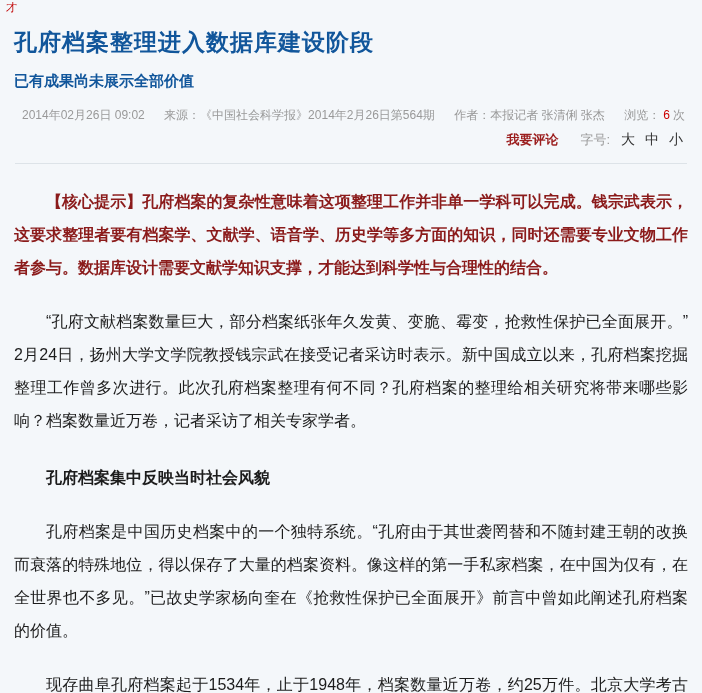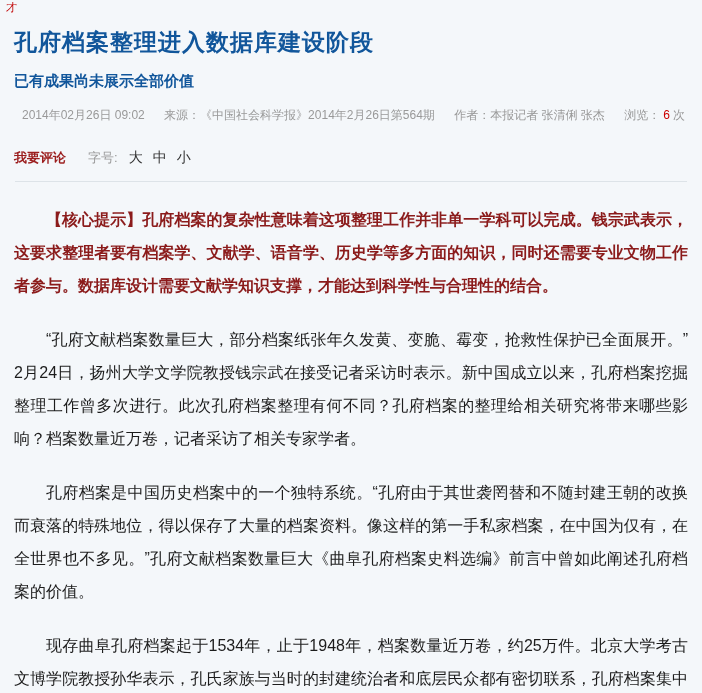--- a/index.html
+++ b/index.html
@@ -41,22 +41,22 @@
   }
   .meta-line1 {
     margin-top: 16px;
     font-size: 12px;
     color: #999999;
     white-space: nowrap;
   }
   .meta-line1 .seg { margin: 0 8px; }
   .views-count { color: #cc0000; margin: 0 3px; }
   .meta-line2 {
-    margin-top: 25px;
-    text-align: left;
+    margin-top: 7px;
+    text-align: right;
     font-size: 13px;
     color: #999999;
   }
   .comment-link {
     color: #9b1d1d;
     font-weight: bold;
     margin-right: 22px;
     cursor: pointer;
     text-decoration: none;
   }
@@ -113,18 +113,19 @@
 
     <div class="meta-line2">
       <a class="comment-link">我要评论</a><span class="fontsize-label">字号:</span><span class="size-opt">大</span><span class="size-opt">中</span><span class="size-opt">小</span>
     </div>
 
     <hr class="divider">
 
     <div class="article">
       <p class="highlight">【核心提示】孔府档案的复杂性意味着这项整理工作并非单一学科可以完成。钱宗武表示，这要求整理者要有档案学、文献学、语音学、历史学等多方面的知识，同时还需要专业文物工作者参与。数据库设计需要文献学知识支撑，才能达到科学性与合理性的结合。</p>
       <p>“孔府文献档案数量巨大，部分档案纸张年久发黄、变脆、霉变，抢救性保护已全面展开。”2月24日，扬州大学文学院教授钱宗武在接受记者采访时表示。新中国成立以来，孔府档案挖掘整理工作曾多次进行。此次孔府档案整理有何不同？孔府档案的整理给相关研究将带来哪些影响？档案数量近万卷，记者采访了相关专家学者。</p>
-      <p>孔府档案是中国历史档案中的一个独特系统。“孔府由于其世袭罔替和不随封建王朝的改换而衰落的特殊地位，得以保存了大量的档案资料。像这样的第一手私家档案，在中国为仅有，在全世界也不多见。”孔府文献档案数量巨大《曲阜孔府档案史料选编》前言中曾如此阐述孔府档案的价值。</p>
+      <h3 class="section-heading">孔府档案集中反映当时社会风貌</h3>
+      <p>孔府档案是中国历史档案中的一个独特系统。“孔府由于其世袭罔替和不随封建王朝的改换而衰落的特殊地位，得以保存了大量的档案资料。像这样的第一手私家档案，在中国为仅有，在全世界也不多见。”已故史学家杨向奎在《抢救性保护已全面展开》前言中曾如此阐述孔府档案的价值。</p>
       <p>现存曲阜孔府档案起于1534年，止于1948年，档案数量近万卷，约25万件。北京大学考古文博学院教授孙华表示，孔氏家族与当时的封建统治者和底层民众都有密切联系，孔府档案集中反映了当时社会政治、经济、思想、宗法关系等各个层面的情形。</p>
 
     </div>
   </div>
 </div>
 
 </body></html>

